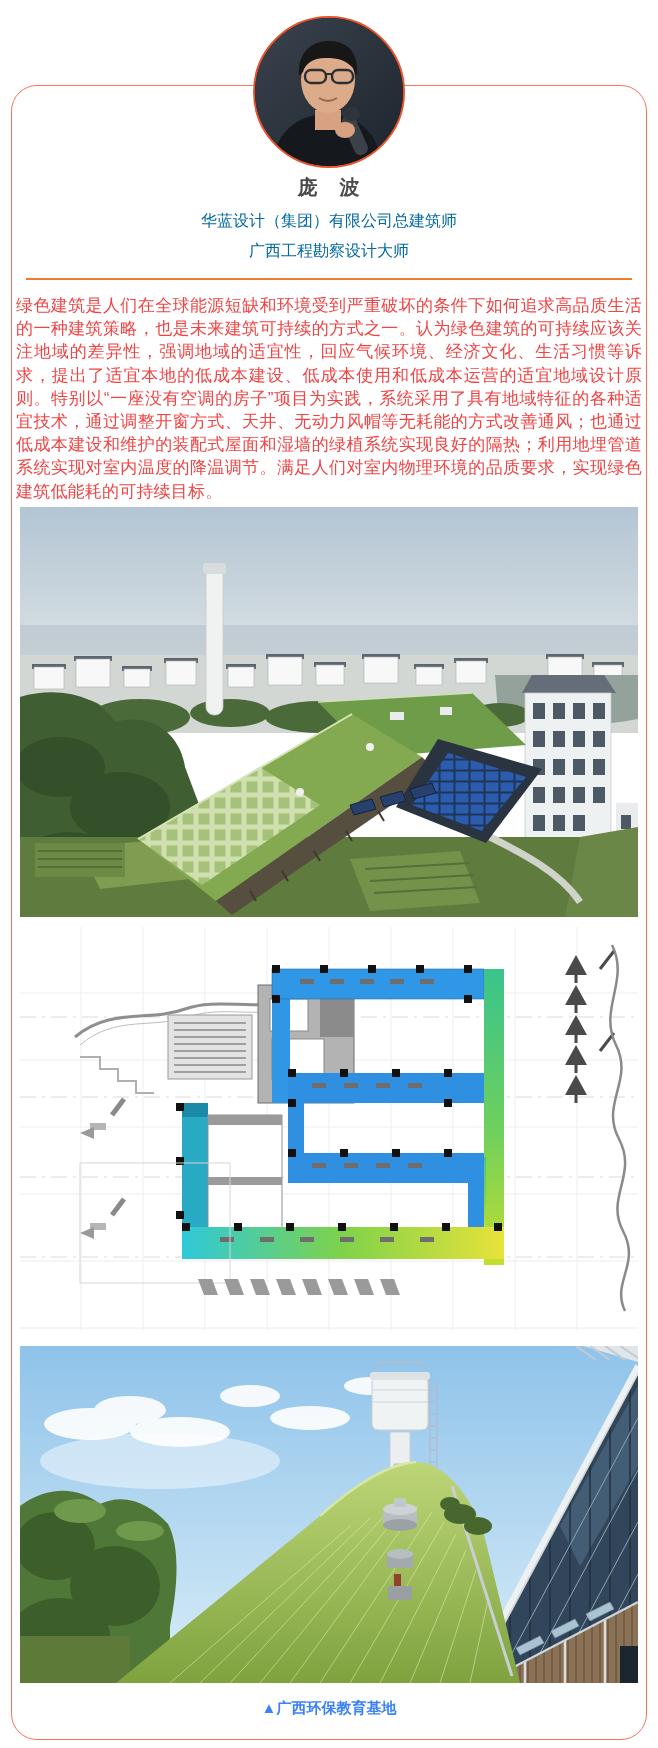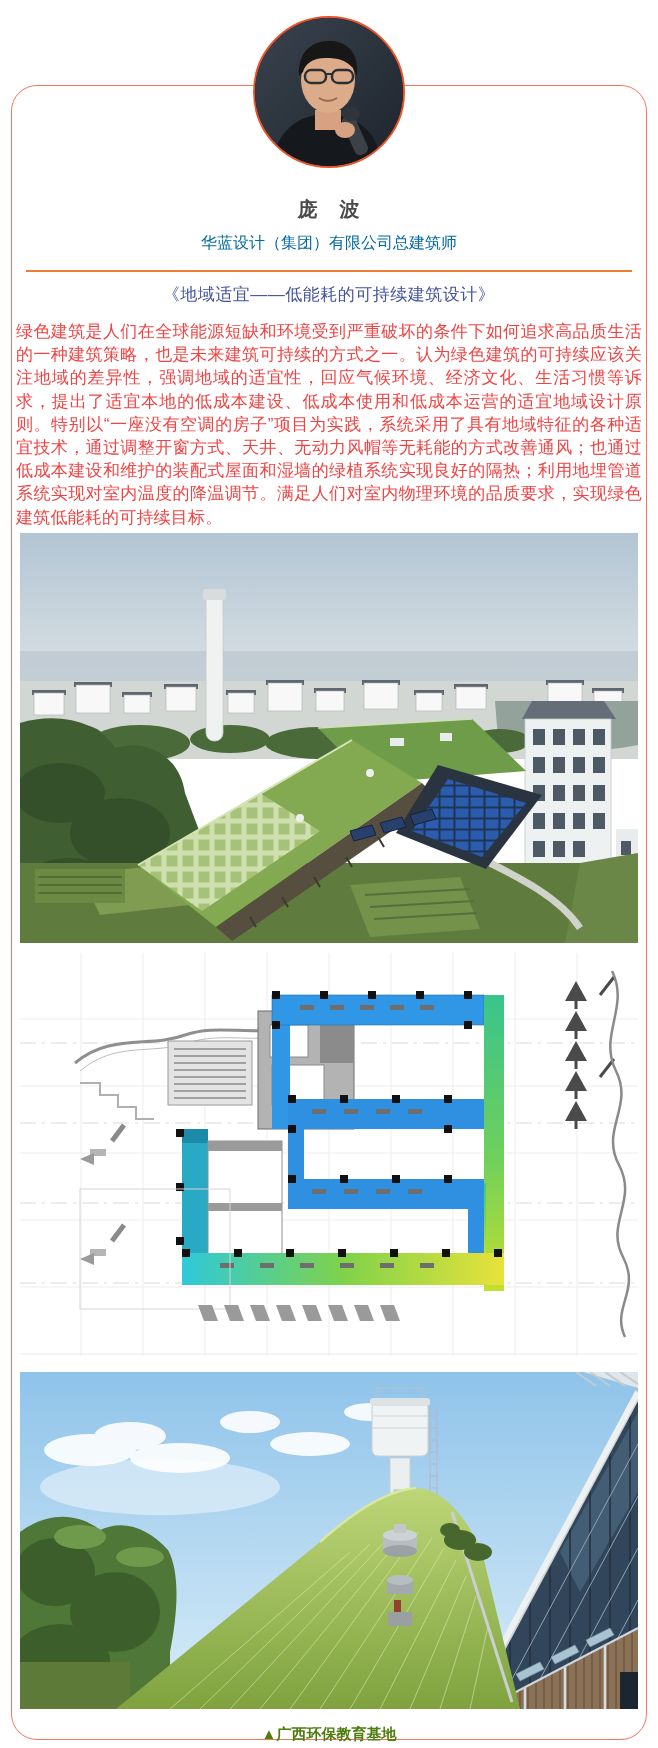--- a/index.html
+++ b/index.html
@@ -12,41 +12,41 @@
     border:1px solid #f3775b;border-radius:26px;box-sizing:border-box;
     background:#ffffff;
   }
   .avatar{
     position:absolute;left:50%;top:16px;transform:translateX(-50%);
     width:152px;height:152px;border-radius:50%;border:2px solid #e8532c;
     overflow:hidden;background:#242c35;z-index:3;box-sizing:border-box;
   }
   .avatar svg{display:block;width:100%;height:100%;}
   .name{
-    margin-top:110px;text-align:center;font-size:20px;font-weight:bold;
+    margin-top:88px;text-align:center;font-size:20px;font-weight:bold;
     color:#4a4a4a;line-height:26px;letter-spacing:1px;
   }
   .bio{margin-top:6px;text-align:center;font-size:16px;color:#0369a1;line-height:30px;}
   .divider{height:2px;background:#ed7d31;margin:12px 14px 0 14px;border:0;}
   .lecture-title{
     margin-top:12px;text-align:center;font-size:17px;color:#44549b;
     letter-spacing:.5px;line-height:22px;font-weight:400;
   }
   .body-text{
     margin:14px 4px 0 4px;font-size:17px;line-height:23.2px;color:#ef4444;
     text-align:justify;letter-spacing:.2px;
   }
   figure{margin:0 auto;width:618px;overflow:hidden;}
   .fig1{margin-top:4px;height:410px;}
   .fig2{margin-top:10px;height:403px;background:#fff;}
   .fig3{margin-top:16px;height:337px;}
   figure svg{display:block;width:100%;height:100%;}
   .caption{
     margin-top:15px;text-align:center;font-size:15px;font-weight:600;
-    color:#4d7c0f;line-height:20px;
+    color:#3b82f6;line-height:20px;
   }
 </style>
 </head>
 <body>
 
 <div class="avatar">
   <svg viewBox="0 0 148 148" preserveAspectRatio="xMidYMid slice">
     <defs>
       <linearGradient id="abg" x1="0" y1="0" x2="1" y2="1">
         <stop offset="0" stop-color="#3a434e"></stop>
@@ -65,23 +65,23 @@
     <rect x="93" y="96" width="14" height="42" rx="6" transform="rotate(-24 100 117)" fill="#3c4147"></rect>
     <ellipse cx="96" cy="96" rx="9" ry="7" fill="#30353b"></ellipse>
     <ellipse cx="90" cy="112" rx="10" ry="8" fill="#d7a182"></ellipse>
   </svg>
 </div>
 
 <div class="card">
   <div class="name">庞　波</div>
   <div class="bio">
     <div>华蓝设计（集团）有限公司总建筑师</div>
+    <div>广西工程勘察设计大师</div>
   </div>
   <div class="divider"></div>
-  <div class="lecture-title">《地域适宜——低能耗的可持续建筑设计》</div>
   <p class="body-text">绿色建筑是人们在全球能源短缺和环境受到严重破坏的条件下如何追求高品质生活的一种建筑策略，也是未来建筑可持续的方式之一。认为绿色建筑的可持续应该关注地域的差异性，强调地域的适宜性，回应气候环境、经济文化、生活习惯等诉求，提出了适宜本地的低成本建设、低成本使用和低成本运营的适宜地域设计原则。特别以“一座没有空调的房子”项目为实践，系统采用了具有地域特征的各种适宜技术，通过调整开窗方式、天井、无动力风帽等无耗能的方式改善通风；也通过低成本建设和维护的装配式屋面和湿墙的绿植系统实现良好的隔热；利用地埋管道系统实现对室内温度的降温调节。满足人们对室内物理环境的品质要求，实现绿色建筑低能耗的可持续目标。</p>
 
   <figure class="fig1">
     <svg viewBox="0 0 618 410" preserveAspectRatio="none">
       <defs>
         <linearGradient id="sky1" x1="0" y1="0" x2="0" y2="1">
           <stop offset="0" stop-color="#b3c5d4"></stop>
             <stop offset="1" stop-color="#e0e5e6"></stop>
         </linearGradient>
         <pattern id="pv" width="15" height="11" patternUnits="userSpaceOnUse">

